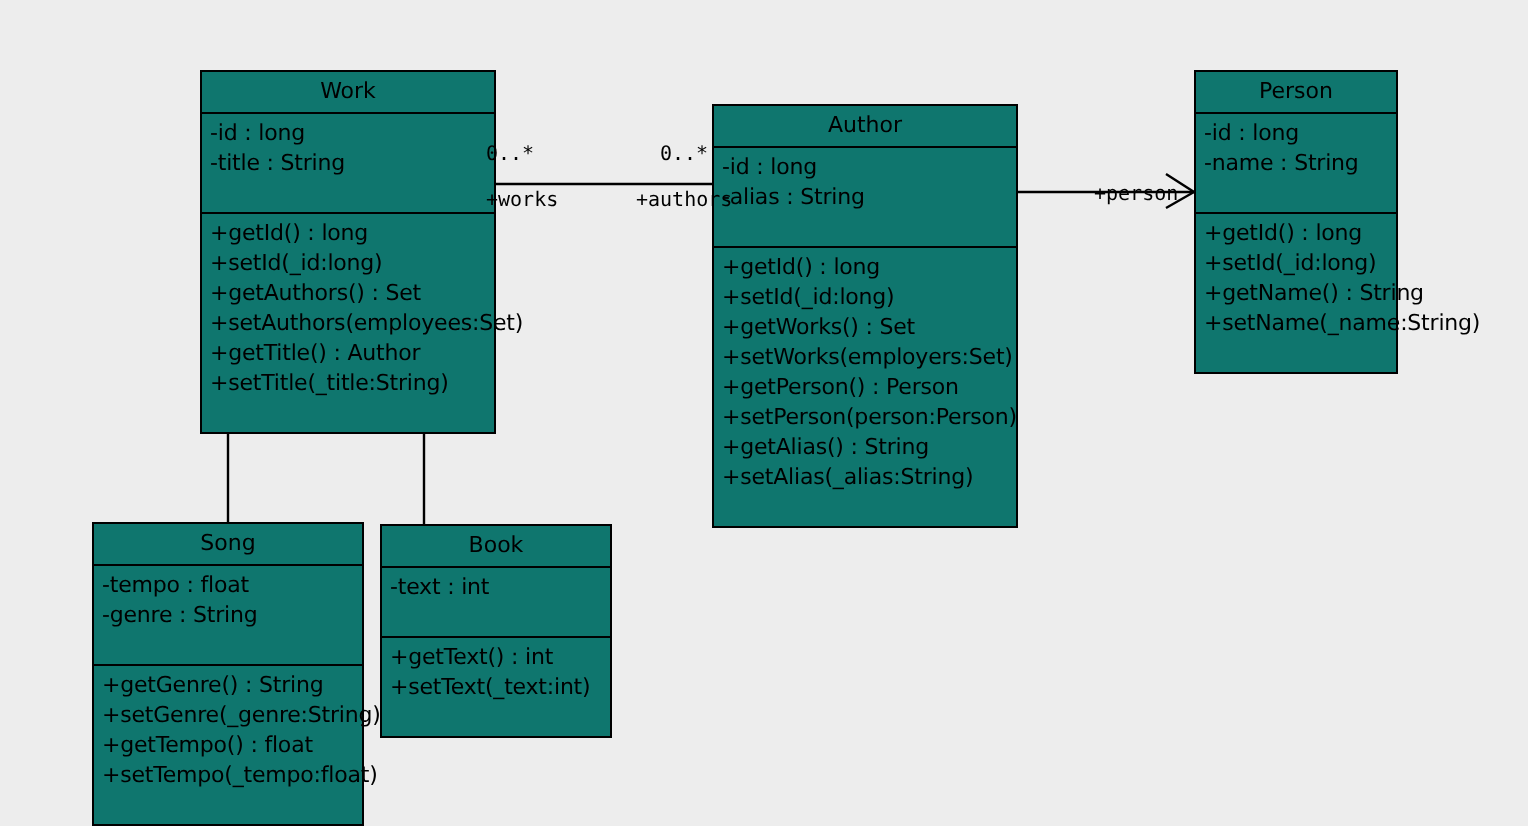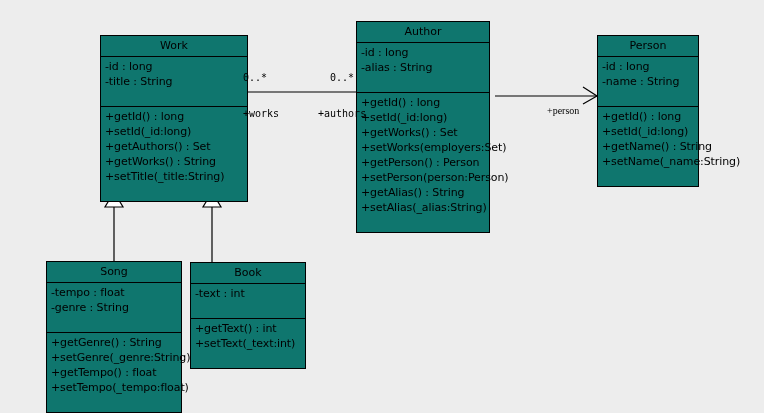--- a/index.html
+++ b/index.html
@@ -55,21 +55,20 @@
     font-size: 11px;
     letter-spacing: -0.1px;
   }
   .edge-label {
     position: absolute;
     font-size: 10px;
     color: #000000;
     background: transparent;
     white-space: nowrap;
     font-family: "DejaVu Sans Mono", monospace;
-    margin-top: 13px;
   }
   .mult-label {
     position: absolute;
     font-size: 10px;
     color: #000000;
     white-space: nowrap;
     font-family: "DejaVu Sans Mono", monospace;
   }
 </style>
 </head>
@@ -94,26 +93,27 @@
   <div class="uml-class" style="left:100px; top:35px; width:148px;">
     <div class="class-name">Work</div>
     <div class="compartment attrs">
       <div class="member">-id : long</div>
       <div class="member">-title : String</div>
     </div>
     <div class="compartment ops">
       <div class="member">+getId() : long</div>
       <div class="member">+setId(_id:long)</div>
       <div class="member">+getAuthors() : Set</div>
-      <div class="member">+getWorks() : String</div>
+      <div class="member">+setAuthors(employees:Set)</div>
+      <div class="member">+getTitle() : Author</div>
       <div class="member">+setTitle(_title:String)</div>
     </div>
   </div>
 
-  <div class="uml-class" style="left:356px; top:21px; width:134px;">
+  <div class="uml-class" style="left:356px; top:52px; width:153px;">
     <div class="class-name">Author</div>
     <div class="compartment attrs">
       <div class="member">-id : long</div>
       <div class="member">-alias : String</div>
     </div>
     <div class="compartment ops">
       <div class="member">+getId() : long</div>
       <div class="member">+setId(_id:long)</div>
       <div class="member">+getWorks() : Set</div>
       <div class="member">+setWorks(employers:Set)</div>
@@ -160,15 +160,15 @@
     <div class="compartment ops">
       <div class="member">+getText() : int</div>
       <div class="member">+setText(_text:int)</div>
     </div>
   </div>
 
   <div class="mult-label" style="left:243px; top:72px;">0..*</div>
   <div class="mult-label" style="left:330px; top:72px;">0..*</div>
   <div class="edge-label" style="left:243px; top:95px;">+works</div>
   <div class="edge-label" style="left:318px; top:95px;">+authors</div>
-  <div class="edge-label" style="left:547px; top:92px;font-family:Liberation Serif, serif;">+person</div>
+  <div class="edge-label" style="left:547px; top:92px;">+person</div>
 
 </div>
 
 </body></html>

